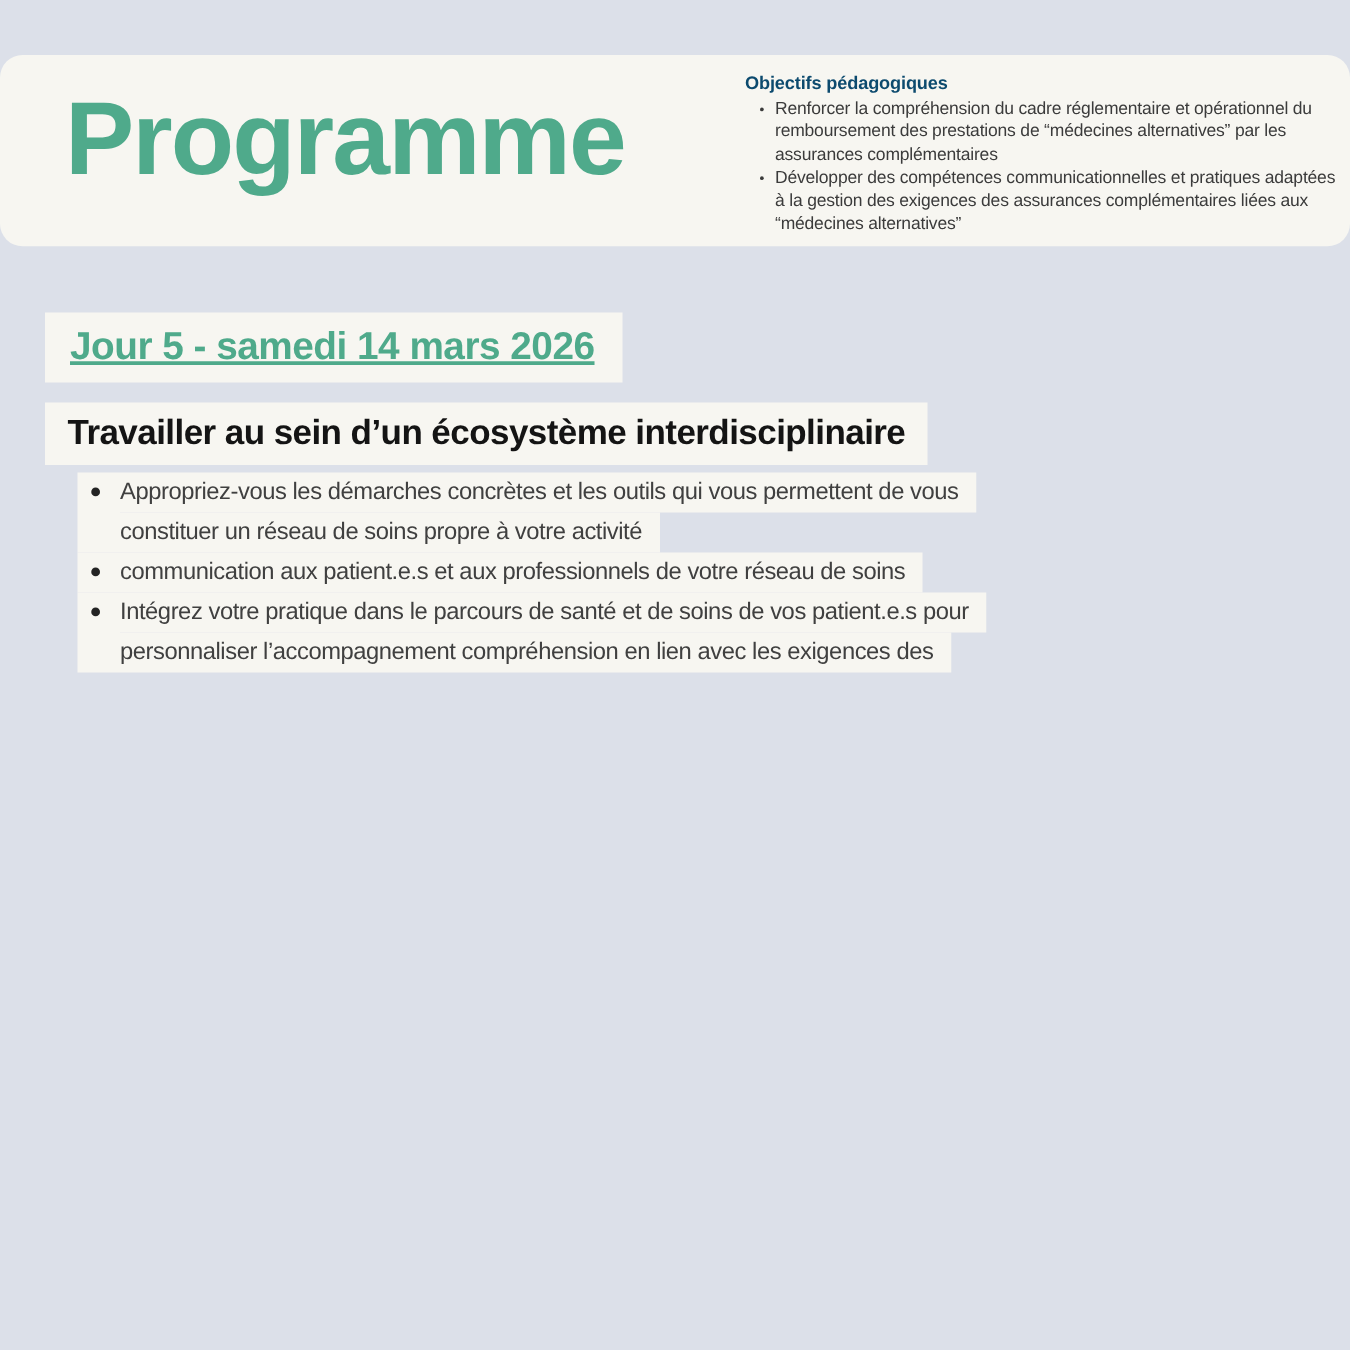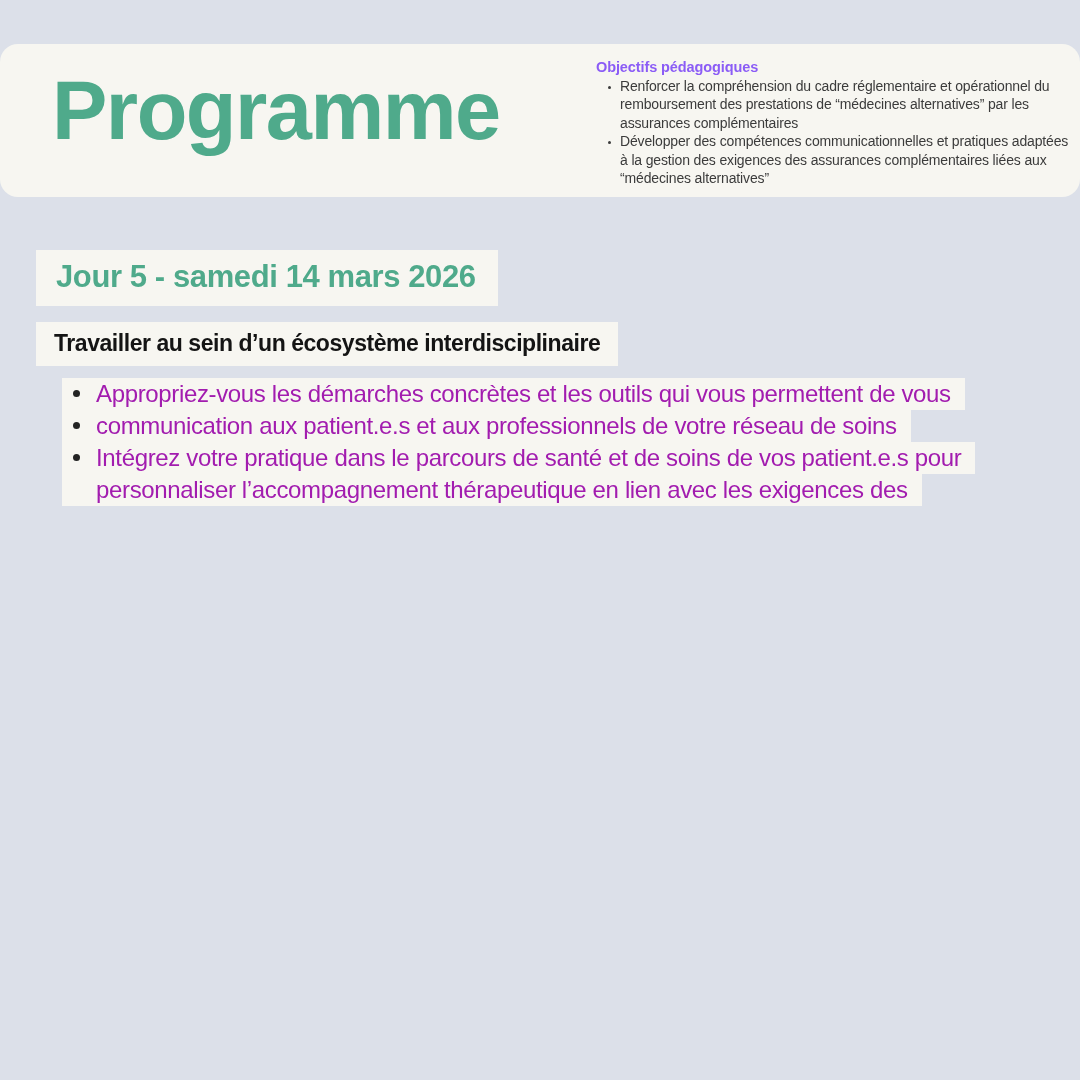--- a/index.html
+++ b/index.html
@@ -42,21 +42,21 @@
 
   .objectives {
     position: absolute;
     left: 596px;
     top: 15px;
     width: 474px;
   }
   .objectives-title {
     font-size: 14.5px;
     font-weight: 700;
-    color: #8b5cf6;
+    color: #0c4a6e;
     letter-spacing: -0.1px;
     margin: 0 0 2px 0;
   }
   .objectives-list {
     margin: 0;
     padding: 0;
     list-style: none;
   }
   .objectives-list li {
     position: relative;
@@ -84,30 +84,31 @@
     left: 36px;
     top: 250px;
     background: #f7f6f1;
     padding: 10px 22px 12px 20px;
     font-size: 31px;
     font-weight: 700;
     color: #4faa8b;
     letter-spacing: -0.4px;
     line-height: 1.1;
     white-space: nowrap;
+    text-decoration: underline;
   }
 
   
   .section-subtitle {
     position: absolute;
     left: 36px;
     top: 322px;
     background: #f7f6f1;
     padding: 8px 18px 10px 18px;
-    font-size: 23px;
+    font-size: 28px;
     font-weight: 700;
     color: #141414;
     letter-spacing: -0.45px;
     line-height: 1.15;
     white-space: nowrap;
   }
 
   
   .bullet-list {
     position: absolute;
@@ -129,23 +130,23 @@
     top: 12px;
     width: 7px;
     height: 7px;
     border-radius: 50%;
     background: #232323;
   }
   .bullet-line {
     display: block;
     width: fit-content;
     background: #f7f6f1;
-    font-size: 24px;
+    font-size: 19px;
     line-height: 32px;
-    color: #a21caf;
+    color: #404040;
     letter-spacing: -0.35px;
     font-weight: 400;
     padding: 0 14px 0 0;
     white-space: nowrap;
   }
   
   .bullet-item::before {
     content: "";
     position: absolute;
     left: 0;
@@ -172,26 +173,27 @@
 
 <div class="day-heading">Jour 5 - samedi 14 mars 2026</div>
 
 <div class="section-subtitle">Travailler au sein d’un écosystème interdisciplinaire</div>
 
 <ul class="bullet-list">
 
   <li class="bullet-item">
     <span class="bullet-dot"></span>
     <span class="bullet-line">Appropriez-vous les démarches concrètes et les outils qui vous permettent de vous</span>
+    <span class="bullet-line">constituer un réseau de soins propre à votre activité</span>
   </li>
 
   <li class="bullet-item">
     <span class="bullet-dot"></span>
     <span class="bullet-line">communication aux patient.e.s et aux professionnels de votre réseau de soins</span>
   </li>
 
   <li class="bullet-item">
     <span class="bullet-dot"></span>
     <span class="bullet-line">Intégrez votre pratique dans le parcours de santé et de soins de vos patient.e.s pour</span>
-    <span class="bullet-line">personnaliser l’accompagnement thérapeutique en lien avec les exigences des</span>
+    <span class="bullet-line">personnaliser l’accompagnement compréhension en lien avec les exigences des</span>
   </li>
 
 </ul>
 
 </body></html>

